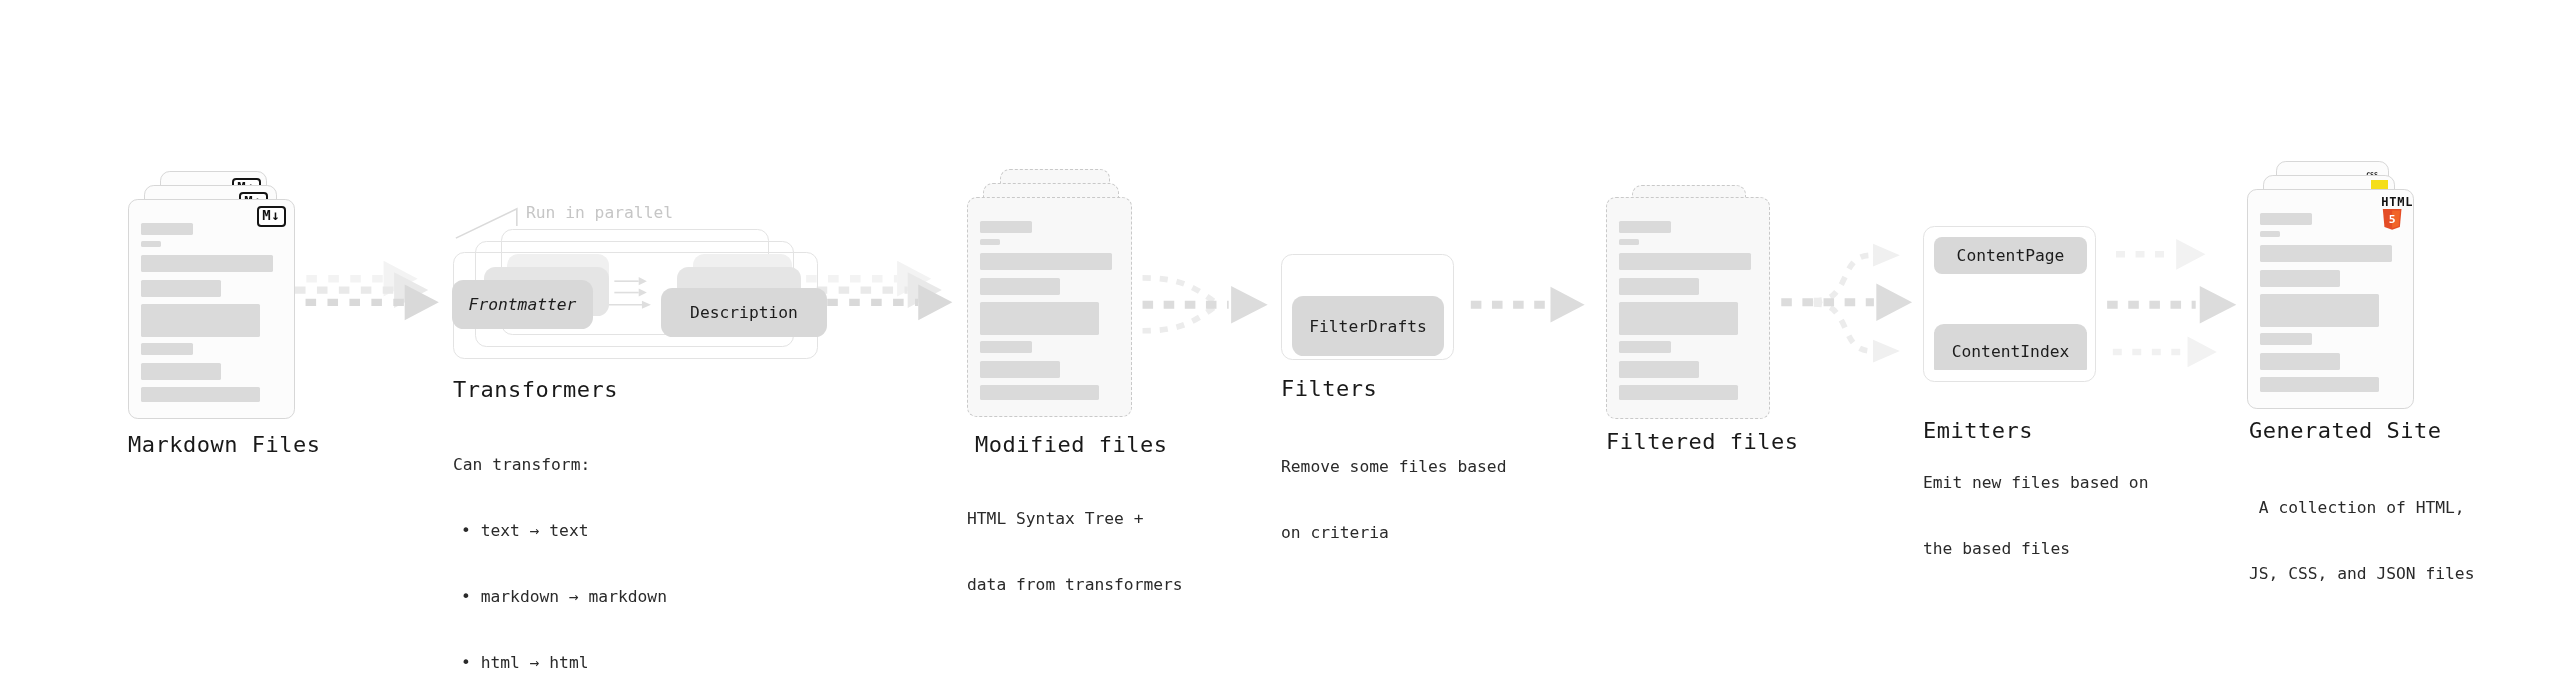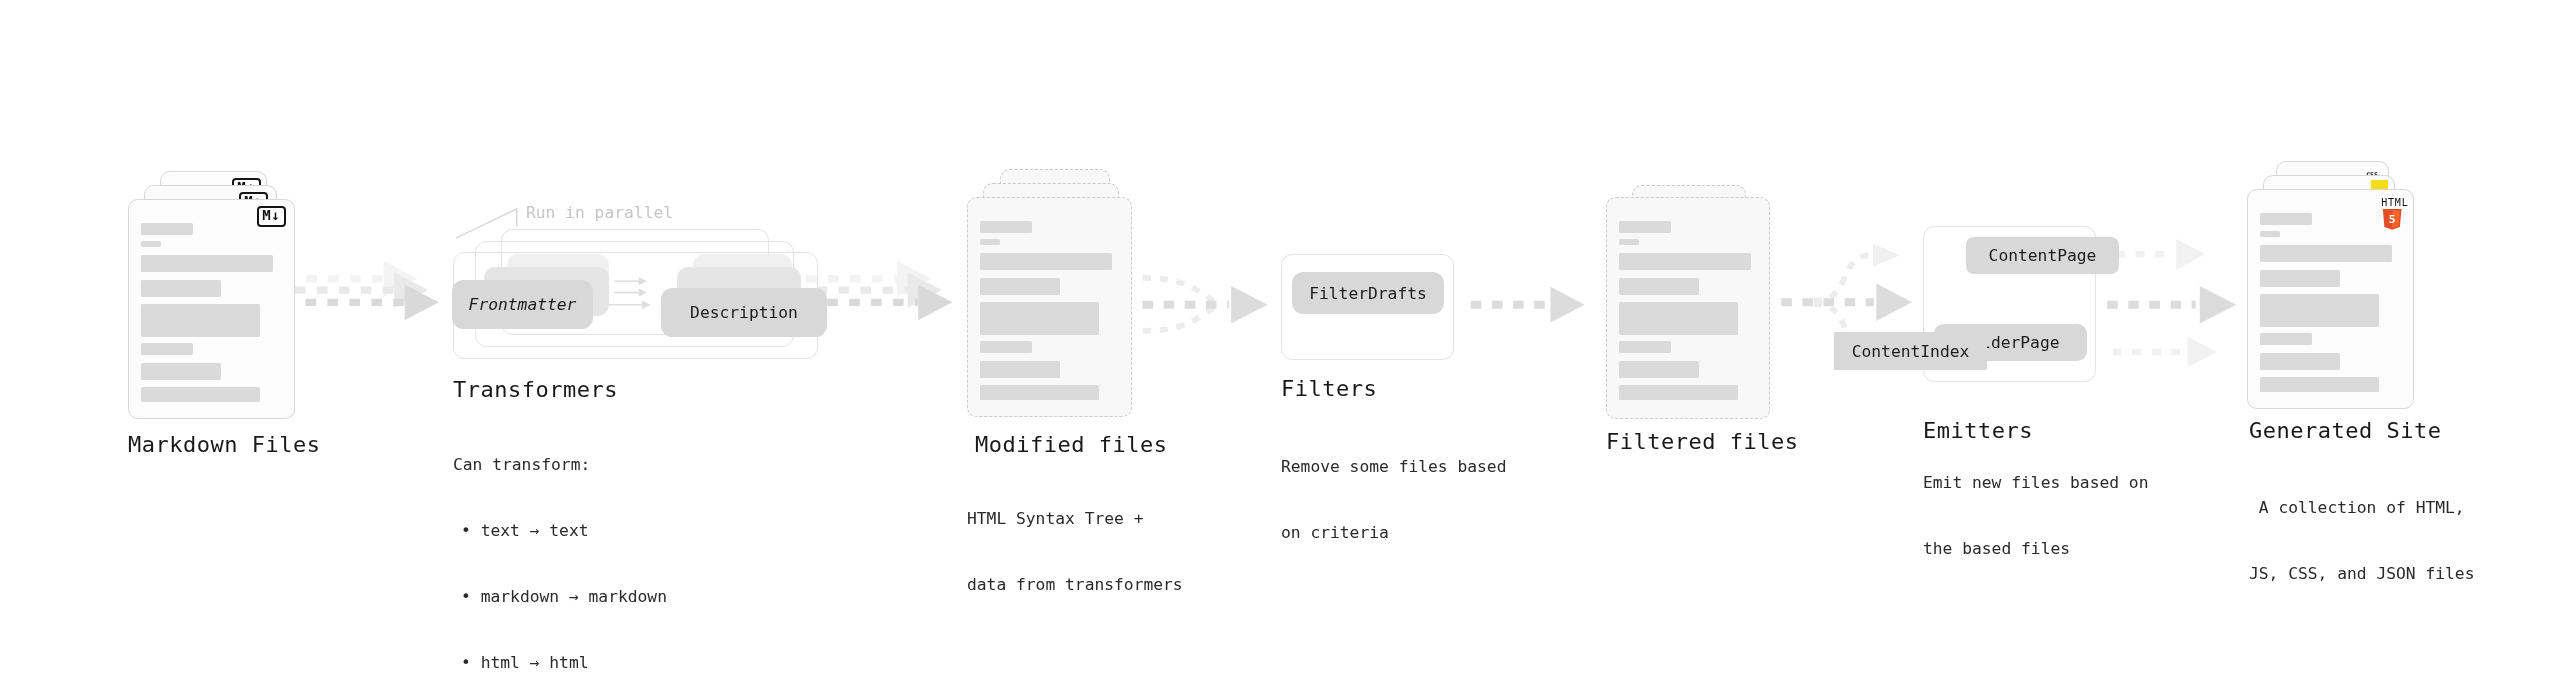--- a/index.html
+++ b/index.html
@@ -26,21 +26,21 @@
 
   
   .badge-md{position:absolute;top:5.7px;right:8.1px;border:2.4px solid #141414;border-radius:4.1px;
     background:#fff;font-weight:bold;font-size:14px;line-height:15.4px;padding:0.8px 3.3px;
     letter-spacing:0.8px;color:#111;}
   .badge-css{position:absolute;top:3.3px;right:9px;width:14px;text-align:center;}
   .badge-css .txt{font-size:6.5px;font-weight:bold;line-height:6.5px;color:#111;letter-spacing:0;}
   .badge-css .bar-blue{height:3.3px;width:13px;margin:0.8px auto 0;}
   .badge-js{position:absolute;top:4.1px;right:5.7px;width:17px;height:9.8px;}
   .badge-html5{position:absolute;top:4.1px;right:9.8px;width:22px;text-align:center;}
-  .badge-html5 .txt{font-size:10px;font-weight:normal;line-height:7.3px;color:#111;letter-spacing:0.8px;}
+  .badge-html5 .txt{font-size:12px;font-weight:bold;line-height:7.3px;color:#111;letter-spacing:0.8px;}
 
   
   .outline-box{position:absolute;border:1.6px solid #e3e3e3;border-radius:11.4px;
     box-sizing:border-box;background:transparent;z-index:1;}
   .pill{position:absolute;background:#d8d8d8;border-radius:11.4px;display:flex;align-items:center;
     justify-content:center;font-size:16.3px;color:#1c1c1c;box-sizing:border-box;z-index:2;}
   .pill.ghost1{background:#e5e5e5;}
   .pill.ghost2{background:#f0f0f0;}
 
   
@@ -195,21 +195,21 @@
     </div>
     <div class="node-title" style="left:967px;top:432px;padding-left:8px;">Modified files</div>
     <div class="node-caption" style="left:967px;top:464px;">
       <div>HTML Syntax Tree +</div>
       <div>data from transformers</div>
     </div>
   </div>
 
   <div>
     <div class="outline-box" style="left:1281px;top:254px;width:173px;height:106px;"></div>
-    <div class="pill" style="left:1292px;top:272px;width:152px;height:42px;">FilterDrafts</div>
+    <div class="pill" style="left:1292px;top:296px;width:152px;height:60px;">FilterDrafts</div>
     <div class="node-title" style="left:1281px;top:376px;">Filters</div>
     <div class="node-caption" style="left:1281px;top:412px;">
       <div>Remove some files based</div>
       <div>on criteria</div>
     </div>
   </div>
 
   <div>
     <div class="doc dashed" style="left:1632px;top:185px;width:114px;"></div>
     <div class="doc dashed" style="left:1606px;top:197px;width:164px;height:222px;">
@@ -220,23 +220,23 @@
       <i class="bar b5"></i>
       <i class="bar b6"></i>
       <i class="bar b7"></i>
       <i class="bar b8"></i>
     </div>
     <div class="node-title" style="left:1606px;top:429px;">Filtered files</div>
   </div>
 
   <div>
     <div class="outline-box" style="left:1923px;top:226px;width:173px;height:156px;"></div>
-    <div class="pill" style="left:1934px;top:237px;width:153px;height:37px;border-radius:8px;margin-left:32px;">ContentPage</div>
+    <div class="pill" style="left:1934px;top:237px;width:153px;height:37px;border-radius:8px;">ContentPage</div>
     <div class="pill" style="left:1934px;top:284px;width:153px;height:37px;border-radius:9.8px;margin-top:40px;">FolderPage</div>
-    <div class="pill" style="left:1834px;top:332px;width:153px;height:38px;border-radius:1px;">ContentIndex</div>
+    <div class="pill" style="left:1934px;top:332px;width:153px;height:38px;border-radius:1px;">ContentIndex</div>
     <div class="node-title" style="left:1923px;top:406px;margin-top:12px;">Emitters</div>
     <div class="node-caption" style="left:1923px;top:428px;">
       <div>Emit new files based on</div>
       <div>the based files</div>
     </div>
   </div>
 
   <div>
     <div class="doc" style="left:2276px;top:161px;width:113px;">
       <span class="badge-css">

